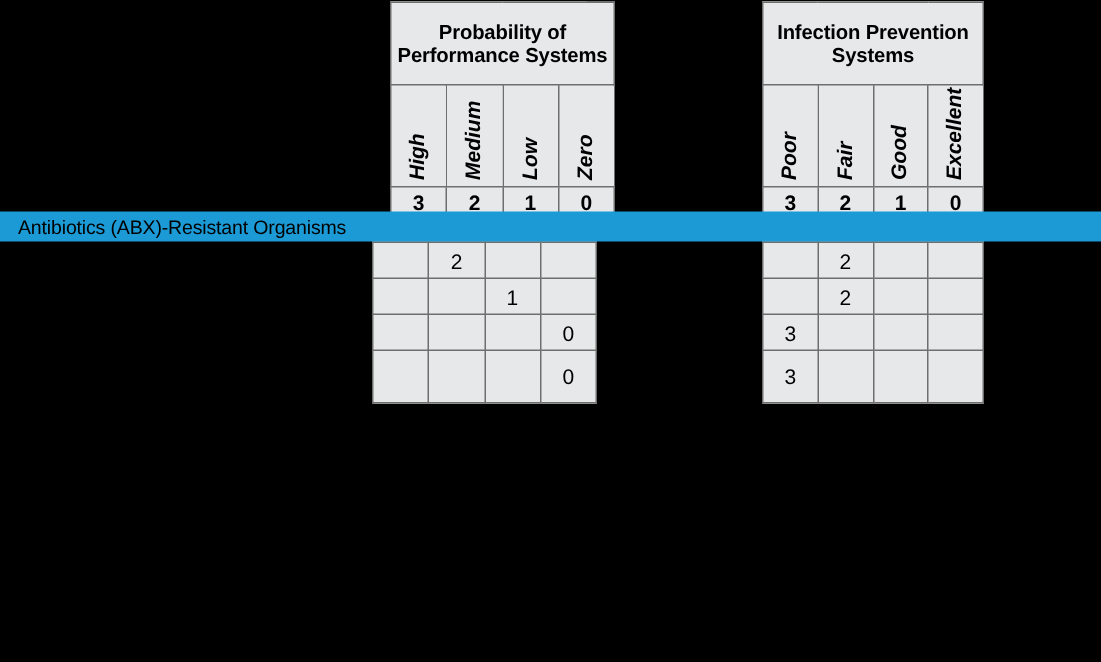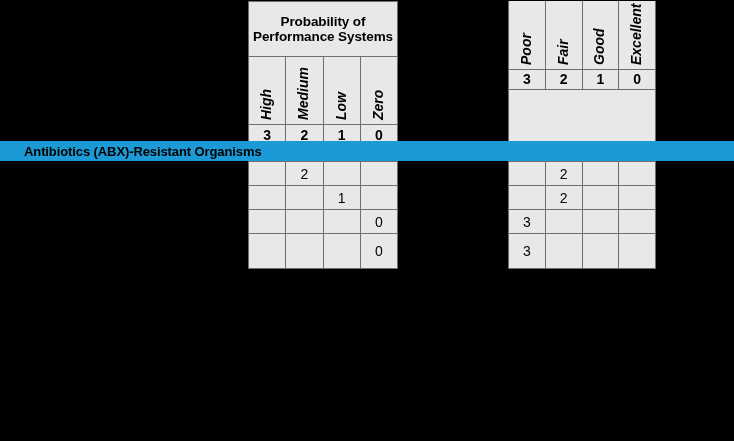--- a/index.html
+++ b/index.html
@@ -97,31 +97,31 @@
     top: 141px;
     width: 734px;
     height: 20px;
     background: #1b9ad6;
     display: flex;
     align-items: center;
     box-sizing: border-box;
   }
   .banner-label {
     font-size: 13px;
-    font-weight: bold;
+    font-weight: normal;
     color: #000000;
-    padding-left: 24px;
+    padding-left: 12px;
     white-space: nowrap;
     letter-spacing: -0.1px;
   }
 </style>
 </head>
 <body>
 
-<div class="matrix-wrap" style="left:248px; top:1px; width:131px; height:142px;">
+<div class="matrix-wrap" style="left:260px; top:1px; width:131px; height:142px;">
   <table class="matrix" style="left:-1px; top:-1px; width:150px;">
     <tbody>
         <tr>
       <td class="grp-title" colspan="4">
         <span>Probability of</span><br>
         <span>Performance Systems</span>
       </td>
     </tr>
     <tr class="rot-row">
       <td>
@@ -174,20 +174,26 @@
       <td></td>
       <td>0</td>
     </tr>
   </tbody>
     </table>
 </div>
 
 <div class="matrix-wrap" style="left:508px; top:1px; width:148px; height:142px;">
   <table class="matrix" style="left:-1px; top:-1px; width:148px;">
     <tbody>
+        <tr>
+      <td class="grp-title" colspan="4">
+        <span>Infection Prevention</span><br>
+        <span>Systems</span>
+      </td>
+    </tr>
     <tr class="rot-row">
       <td>
         <span class="rot-label">Poor</span>
       </td>
       <td>
         <span class="rot-label">Fair</span>
       </td>
       <td>
         <span class="rot-label">Good</span>
       </td>

